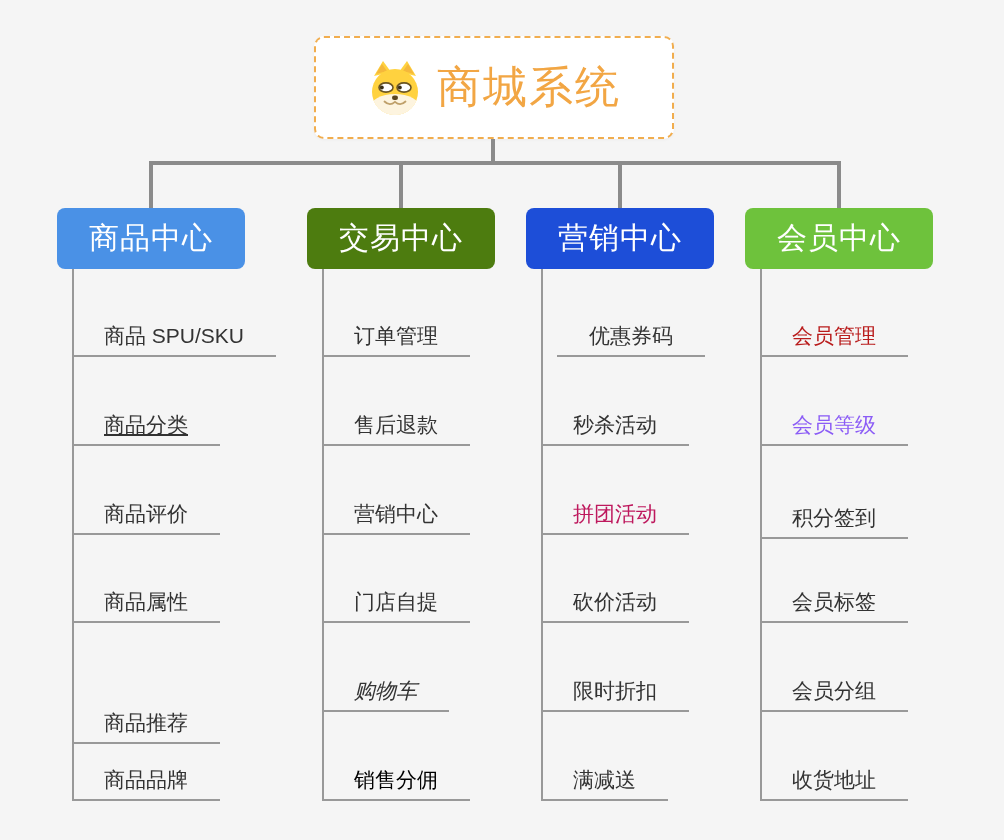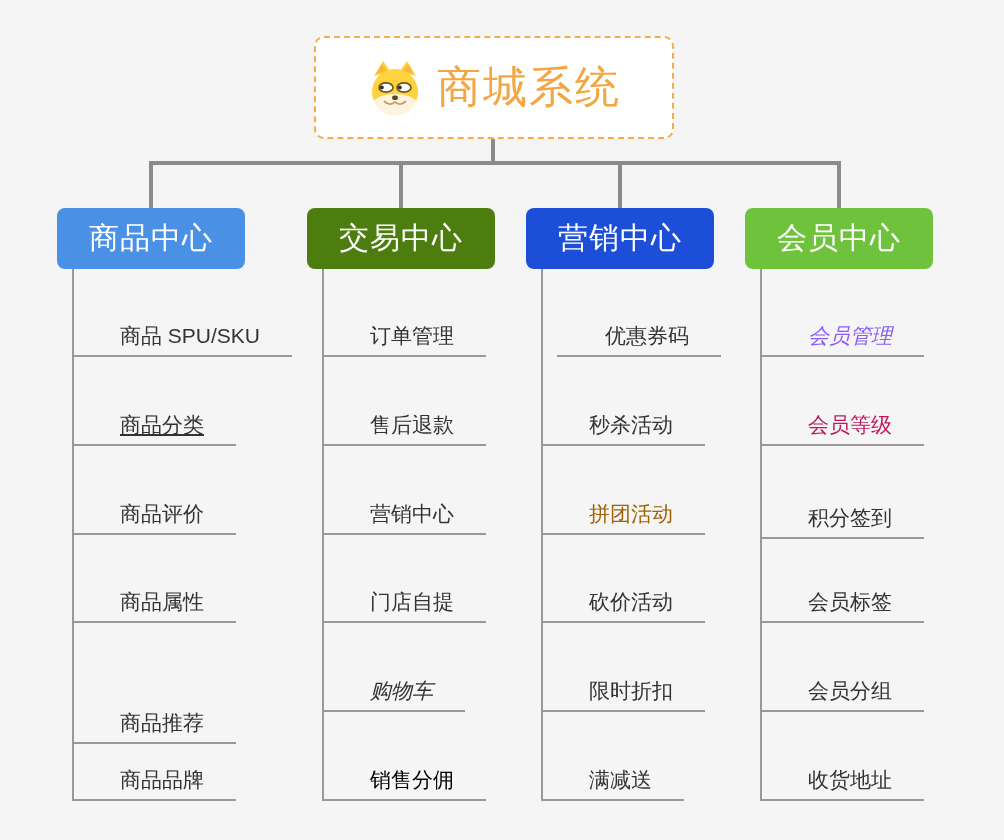--- a/index.html
+++ b/index.html
@@ -48,21 +48,21 @@
     color: #FFFFFF; font-size: 30px; letter-spacing: 1px; white-space: nowrap;
   }
 
   
   .trunk { position: absolute; top: 269px; width: 2px; height: 532px; background: #999999; }
   .children { position: absolute; top: 269px; }
   .child-node {
     position: absolute; left: 0;
     height: 38px; box-sizing: border-box;
     display: flex; align-items: flex-end;
-    padding: 0 32px 5px 48px;
+    padding: 0 32px 5px 32px;
     width: max-content;
     border-bottom: 2px solid #999999;
     font-size: 21px; color: #333333;
     white-space: nowrap;
     cursor: pointer;
   }
 </style>
 </head>
 <body style="background: rgb(245, 245, 245);">
 
@@ -134,36 +134,36 @@
 
   <div>
     <div class="drop" style="left: 618px; background: rgb(139, 139, 139);"></div>
     <div class="branch-box" style="left: 526px; background: #1d4ed8;">
       <span class="branch-label">营销中心</span>
     </div>
     <div class="trunk" style="left: 541px; background: rgb(153, 153, 153);"></div>
     <div class="children" style="left: 541px;">
           <div class="child-node" style="top: 50px; border-bottom-color: rgb(153, 153, 153); color: rgb(51, 51, 51); margin-left: 16px;">优惠券码</div>
           <div class="child-node" style="top: 139px; border-bottom-color: rgb(153, 153, 153); color: rgb(51, 51, 51);">秒杀活动</div>
-          <div class="child-node" style="top: 228px; border-bottom-color: rgb(153, 153, 153); color: #a16207;">拼团活动</div>
+          <div class="child-node" style="top: 228px; border-bottom-color: rgb(153, 153, 153); color: #be185d;">拼团活动</div>
           <div class="child-node" style="top: 316px; border-bottom-color: rgb(153, 153, 153); color: rgb(51, 51, 51);">砍价活动</div>
           <div class="child-node" style="top: 405px; border-bottom-color: rgb(153, 153, 153); color: rgb(51, 51, 51);">限时折扣</div>
           <div class="child-node" style="top: 494px; border-bottom-color: rgb(153, 153, 153); color: rgb(51, 51, 51);">满减送</div>
         </div>
   </div>
 
   <div>
     <div class="drop" style="left: 837px; background: rgb(139, 139, 139);"></div>
     <div class="branch-box" style="left: 745px; background: rgb(110, 194, 60);">
       <span class="branch-label">会员中心</span>
     </div>
     <div class="trunk" style="left: 760px; background: rgb(153, 153, 153);"></div>
     <div class="children" style="left: 760px;">
-          <div class="child-node" style="top: 50px; border-bottom-color: rgb(153, 153, 153); color: #8b5cf6; font-style: italic;">会员管理</div>
-          <div class="child-node" style="top: 139px; border-bottom-color: rgb(153, 153, 153); color: #be185d;">会员等级</div>
+          <div class="child-node" style="top: 50px; border-bottom-color: rgb(153, 153, 153); color: #b91c1c;">会员管理</div>
+          <div class="child-node" style="top: 139px; border-bottom-color: rgb(153, 153, 153); color: #8b5cf6;">会员等级</div>
           <div class="child-node" style="top: 232px; border-bottom-color: rgb(153, 153, 153); color: rgb(51, 51, 51);">积分签到</div>
           <div class="child-node" style="top: 316px; border-bottom-color: rgb(153, 153, 153); color: rgb(51, 51, 51);">会员标签</div>
           <div class="child-node" style="top: 405px; border-bottom-color: rgb(153, 153, 153); color: rgb(51, 51, 51);">会员分组</div>
           <div class="child-node" style="top: 494px; border-bottom-color: rgb(153, 153, 153); color: rgb(51, 51, 51);">收货地址</div>
         </div>
   </div>
 </div>
 </div>
 
 </body></html>

